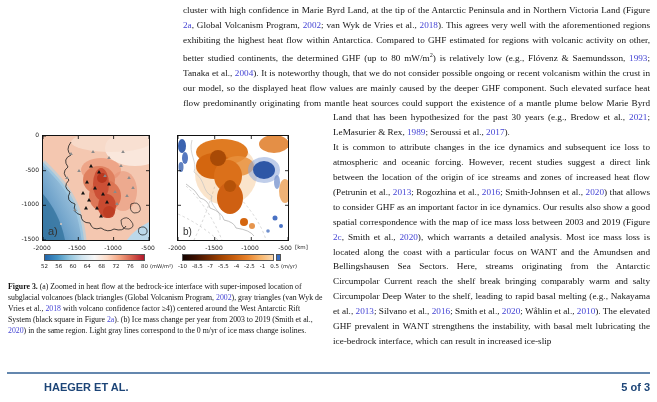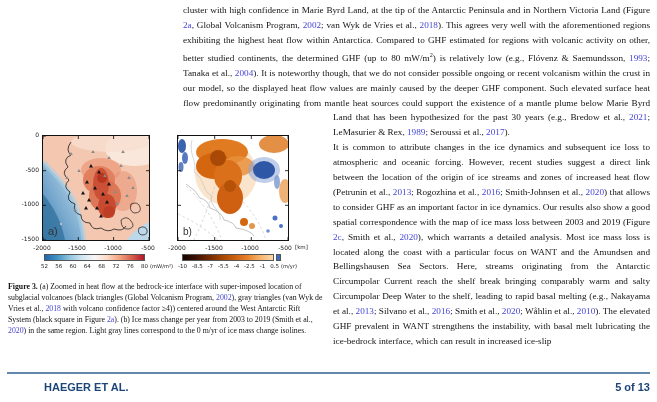--- a/index.html
+++ b/index.html
@@ -243,15 +243,15 @@
       </div>
     </div>
 
     <p class="para" id="para1"><span>cluster with high confidence in Marie Byrd Land, at the tip of the Antarctic Peninsula and in Northern Victoria Land (Figure </span><span class="cite">2a</span><span>, Global Volcanism Program, </span><span class="cite">2002</span><span>; van Wyk de Vries et al., </span><span class="cite">2018</span><span>). This agrees very well with the aforementioned regions exhibiting the highest heat flow within Antarctica. Compared to GHF estimated for regions with volcanic activity on other, better studied continents, the determined GHF (up to 80 mW/m</span><sup>2</sup><span>) is relatively low (e.g., Flóvenz &amp; Saemundsson, </span><span class="cite">1993</span><span>; Tanaka et al., </span><span class="cite">2004</span><span>). It is noteworthy though, that we do not consider possible ongoing or recent volcanism within the crust in our model, so the displayed heat flow values are mainly caused by the deeper GHF component. Such elevated surface heat flow predominantly originating from mantle heat sources could support the existence of a mantle plume below Marie Byrd Land that has been hypothesized for the past 30 years (e.g., Bredow et al., </span><span class="cite">2021</span><span>; LeMasurier &amp; Rex, </span><span class="cite">1989</span><span>; Seroussi et al., </span><span class="cite">2017</span><span>).</span></p>
     <p class="para" id="para2"><span>It is common to attribute changes in the ice dynamics and subsequent ice loss to atmospheric and oceanic forcing. However, recent studies suggest a direct link between the location of the origin of ice streams and zones of increased heat flow (Petrunin et al., </span><span class="cite">2013</span><span>; Rogozhina et al., </span><span class="cite">2016</span><span>; Smith-Johnsen et al., </span><span class="cite">2020</span><span>) that allows to consider GHF as an important factor in ice dynamics. Our results also show a good spatial correspondence with the map of ice mass loss between 2003 and 2019 (Figure </span><span class="cite">2c</span><span>, Smith et al., </span><span class="cite">2020</span><span>), which warrants a detailed analysis. Most ice mass loss is located along the coast with a particular focus on WANT and the Amundsen and Bellingshausen Sea Sectors. Here, streams originating from the Antarctic Circumpolar Current reach the shelf break bringing comparably warm and salty Circumpolar Deep Water to the shelf, leading to rapid basal melting (e.g., Nakayama et al., </span><span class="cite">2013</span><span>; Silvano et al., </span><span class="cite">2016</span><span>; Smith et al., </span><span class="cite">2020</span><span>; Wåhlin et al., </span><span class="cite">2010</span><span>). The elevated GHF prevalent in WANT strengthens the instability, with basal melt lubricating the ice-bedrock interface, which can result in increased ice-slip</span></p>
   </div>
 
   <div id="footer-rule"></div>
   <div id="footer-row">
     <span>HAEGER ET AL.</span>
-    <span>5 of 13</span>
+    <span>5 of 3</span>
   </div>
 </div>
 
 </body></html>

